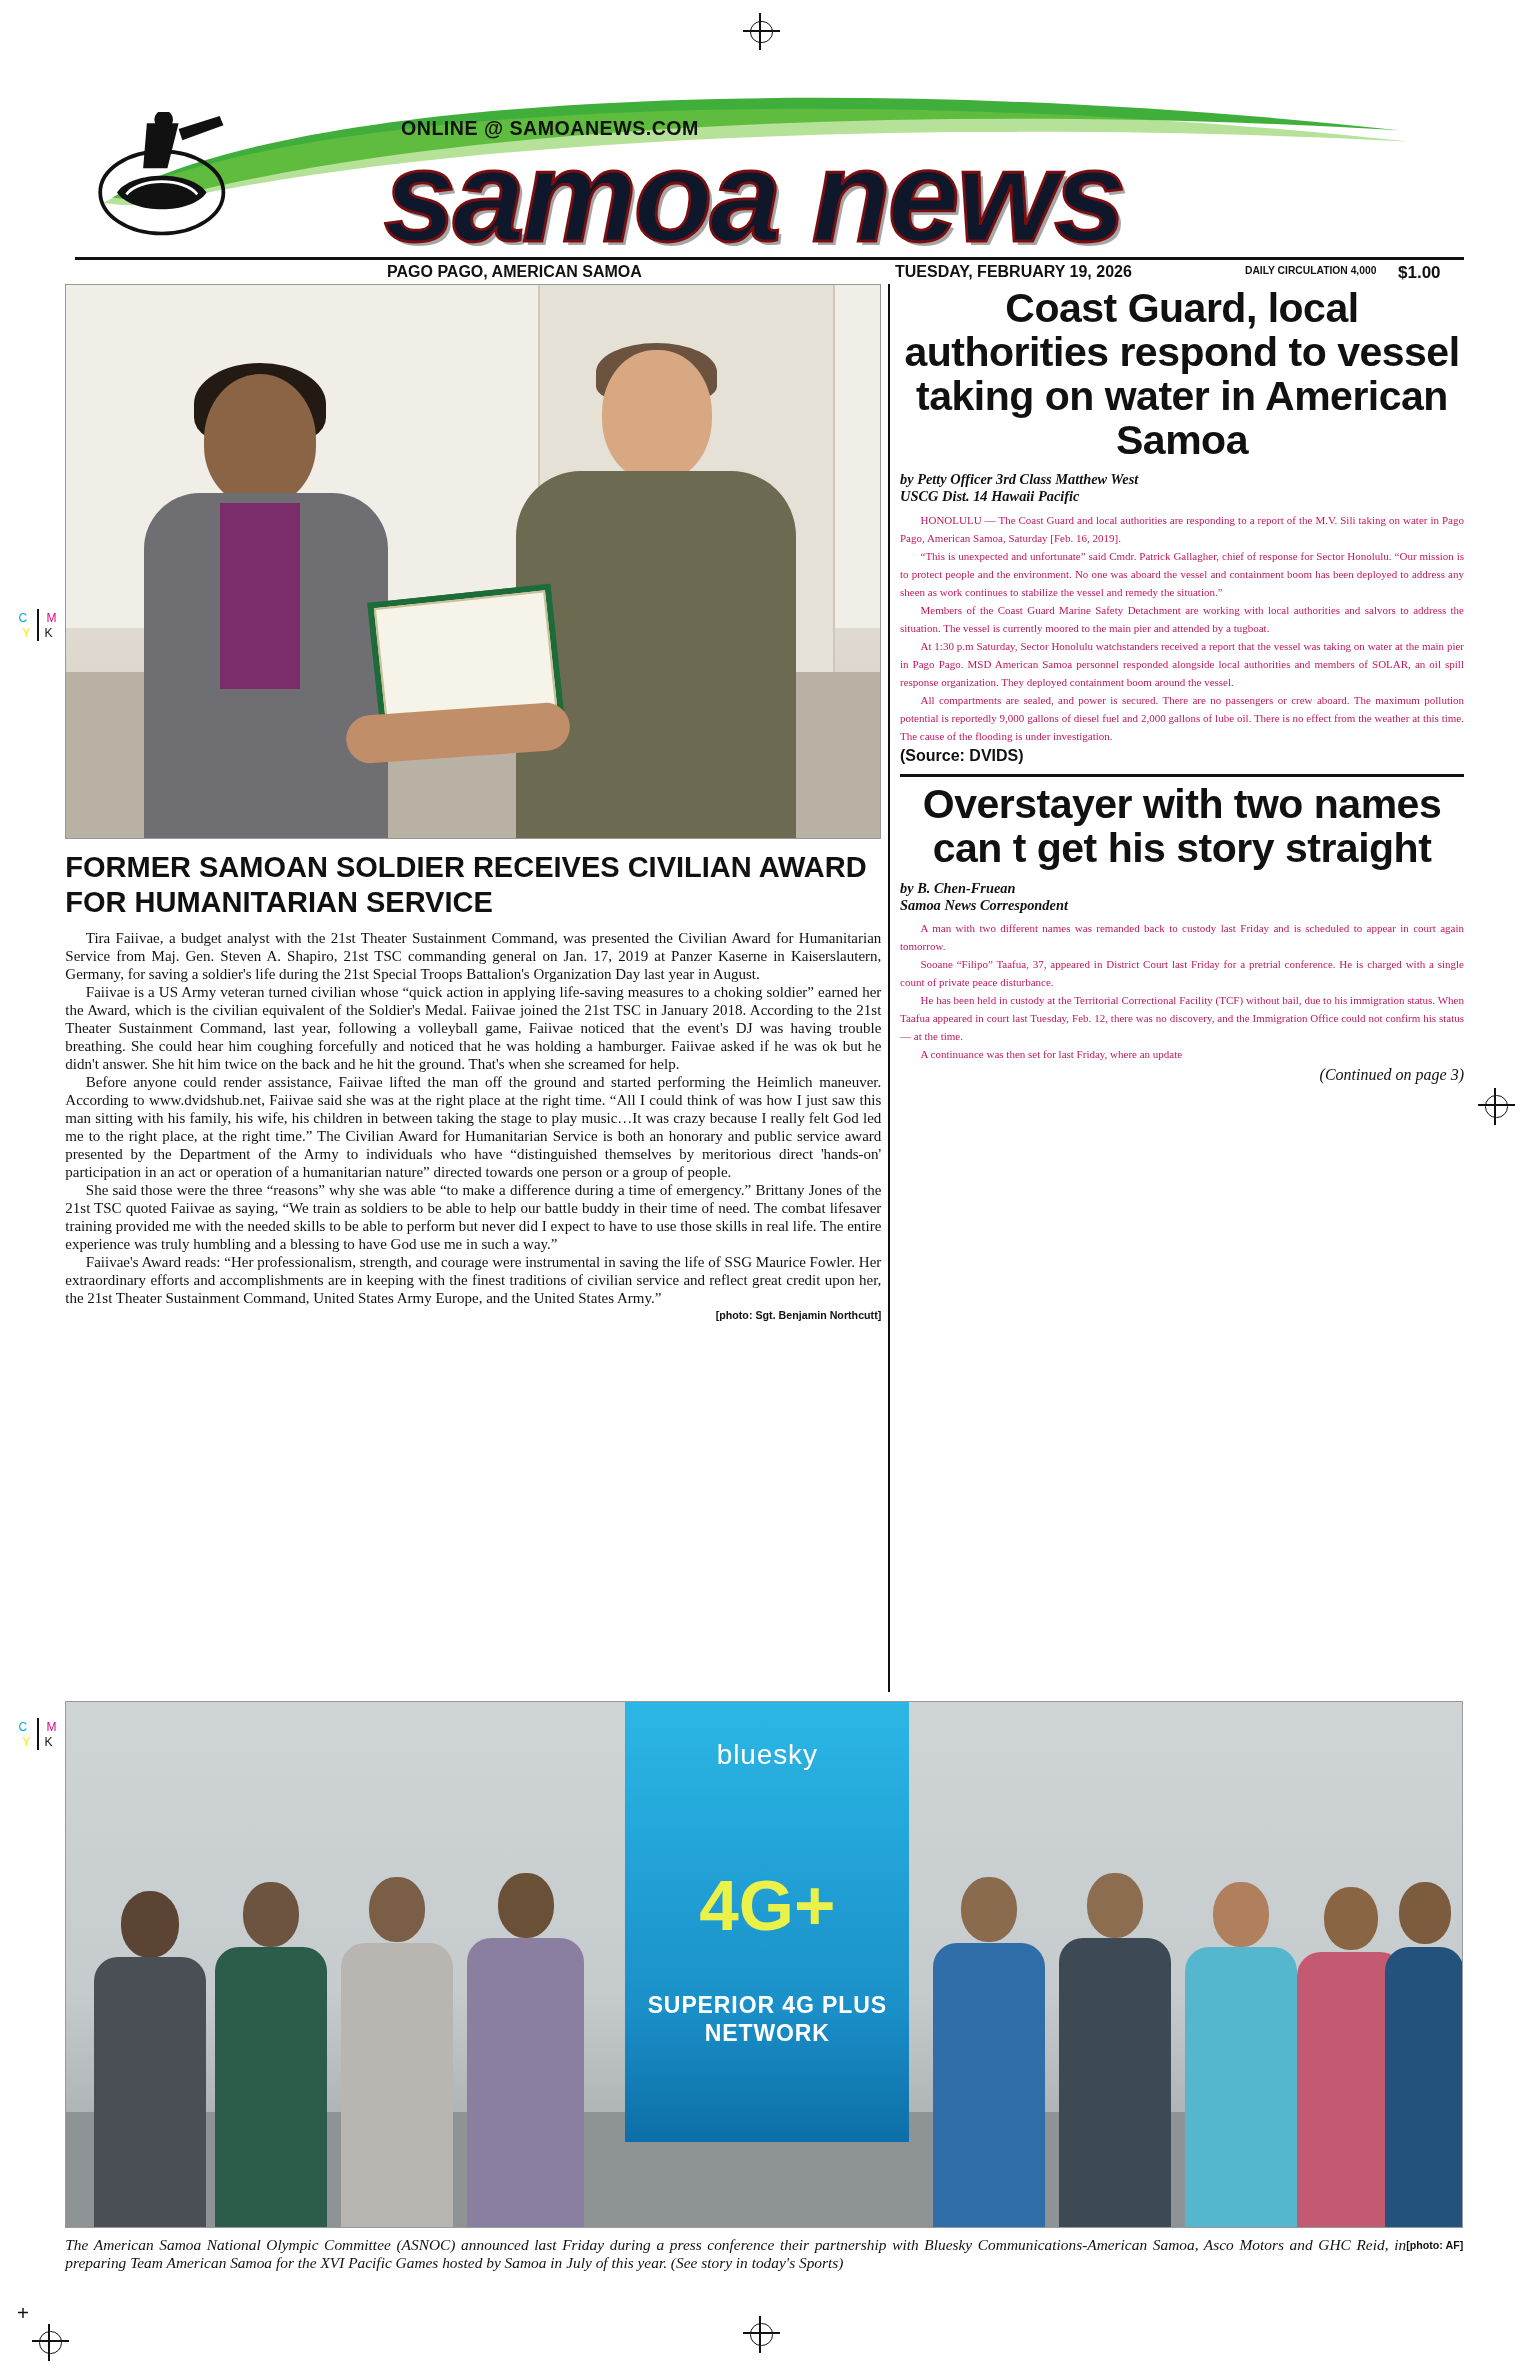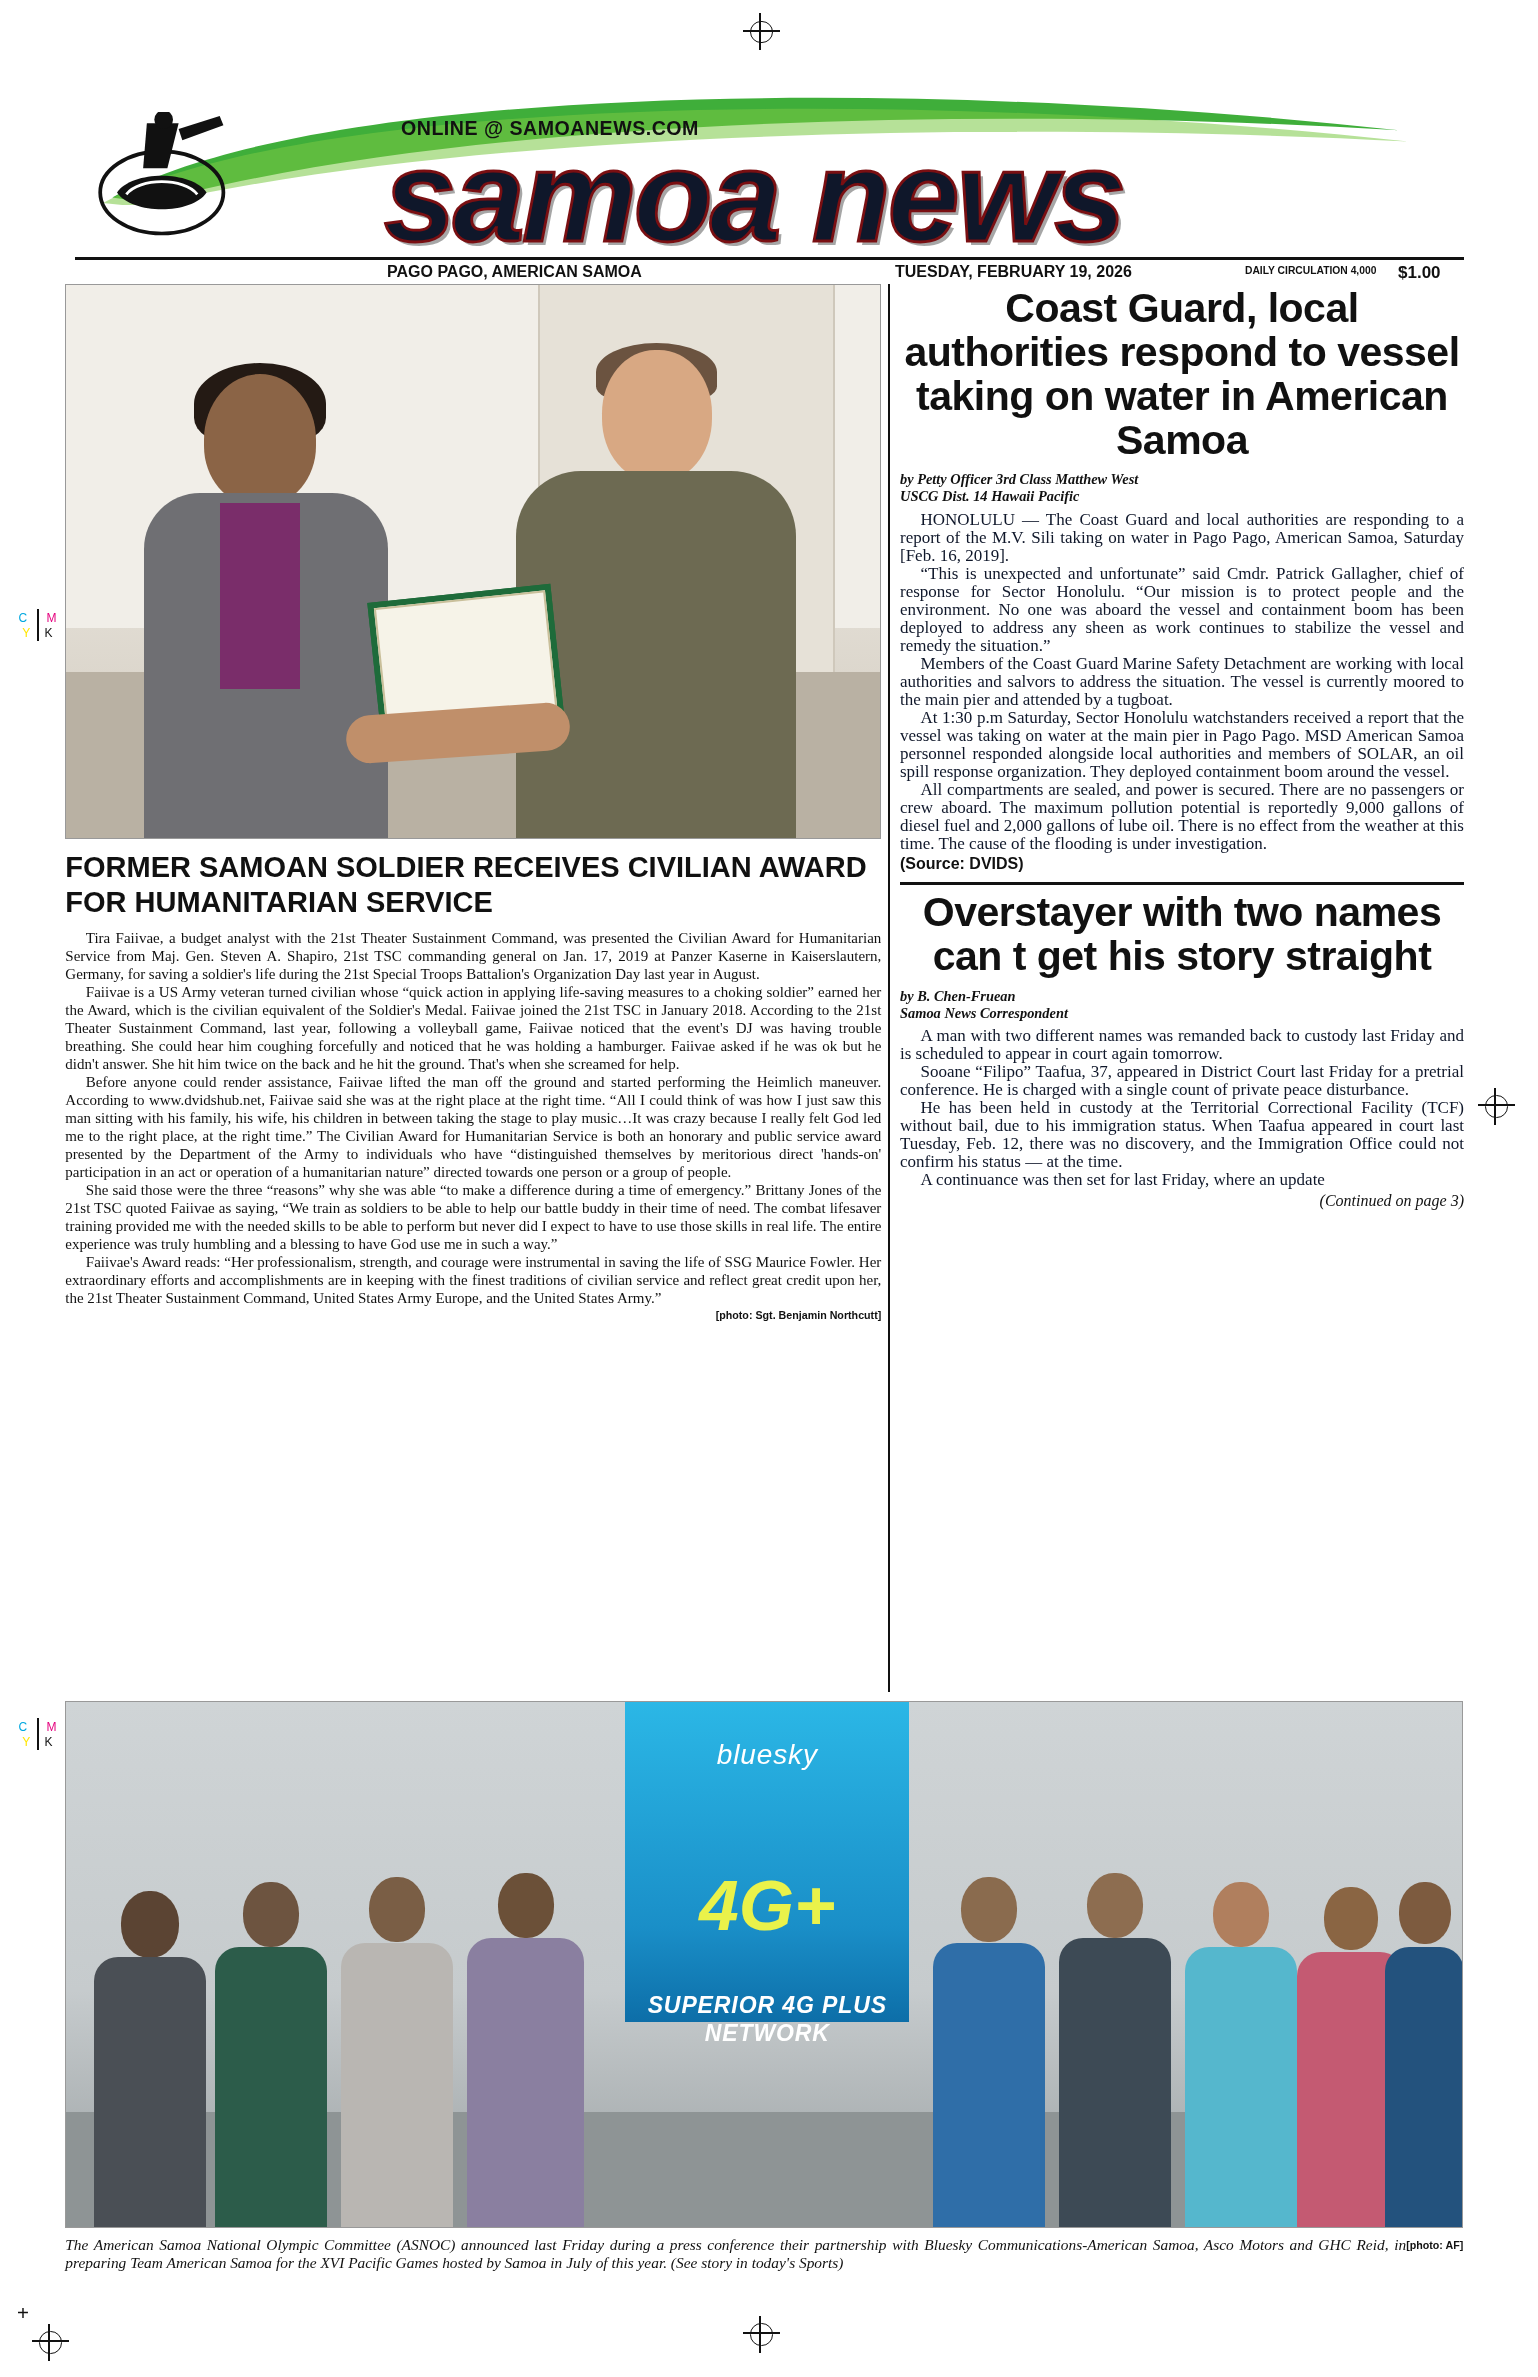--- a/index.html
+++ b/index.html
@@ -116,21 +116,21 @@
     font-weight:bold; font-size:41px; line-height:44px;
     text-align:center; color:#111; letter-spacing:-0.5px;
     margin:1.9px 0 0 0;
   }
   .byline {
     font-family:"Liberation Serif", serif; font-weight:bold; font-style:italic;
     font-size:14.4px; line-height:17px; color:#111; margin-top:9.3px;
   }
   .body-right {
     font-family:"Liberation Serif", serif;
-    font-size:17px; line-height:18px; text-align:justify; color:#0f172a;
+    font-size:11px; line-height:18px; text-align:justify; color:#be185d;
     margin-top:5.6px;
   }
   .body-right p { margin:0; text-indent:20.5px; }
   .source-note {
     text-align:left; font-family:"Liberation Sans", sans-serif;
     font-size:16px; font-weight:bold; color:#111; margin-top:1.9px;
   }
   .hrule { height:2.8px; background:#111; margin:9.3px 0 5.6px 0; }
   .cont-note {
     text-align:right; font-family:"Liberation Serif", serif;
@@ -170,21 +170,21 @@
   .p1-head-r { position:absolute; left:86px; top:0; width:110px; height:132px; background:#d8a883; border-radius:48%; }
   .p1-hair-r { position:absolute; left:80px; top:-7.5px; width:121px; height:58px; background:#6b5340; border-radius:60% 60% 30% 30%; }
   .p1-body-r { position:absolute; left:0; top:121px; width:280px; height:368px; background:#6d6a52; border-radius:65px 65px 0 0; }
   .p1-cert { position:absolute; left:308px; top:308px; width:172px; height:126px; background:#1e6b3a; border:6.5px solid #1e6b3a; transform:rotate(-6deg); }
   .p1-cert-in { position:absolute; inset:0; background:#f6f3e8; border:2.8px solid #c9bf9a; }
   .p1-arm { position:absolute; left:280px; top:424px; width:224px; height:48px; background:#c08f6a; border-radius:24px; transform:rotate(-4deg); }
 
   
   .p2-bg { position:absolute; inset:0; background:linear-gradient(180deg,#cfd4d6 0%,#c6cbcd 55%,#9aa0a2 100%); }
   .p2-floor { position:absolute; left:0; bottom:0; width:100%; height:22%; background:#8e9495; }
-  .p2-banner { position:absolute; left:559px; top:0; width:284px; height:320px; background:linear-gradient(180deg,#2bb7e6 0%,#1a8fc8 70%,#0d6ea8 100%);font-style:italic; }
+  .p2-banner { position:absolute; left:559px; top:0; width:284px; height:440px; background:linear-gradient(180deg,#2bb7e6 0%,#1a8fc8 70%,#0d6ea8 100%); }
   .p2-banner .bs { position:absolute; left:50%; top:37px; transform:translateX(-50%);
     color:#fff; font-family:"Liberation Sans", sans-serif; font-size:28px; letter-spacing:0.9px; }
   .p2-banner .g4 { position:absolute; left:50%; top:163px; transform:translateX(-50%);
     color:#eaf24a; font-family:"Liberation Sans", sans-serif; font-weight:bold; font-size:71px; }
   .p2-banner .sup { position:absolute; left:0; right:0; top:289px; text-align:center;
     color:#fff; font-family:"Liberation Sans", sans-serif; font-weight:bold;
     font-size:23px; line-height:28px; letter-spacing:0.9px; }
   .fig { position:absolute; bottom:0; }
   .fig .head { position:absolute; left:50%; transform:translateX(-50%); border-radius:48%; }
   .fig .torso { position:absolute; left:0; bottom:0; width:100%; border-radius:24px 24px 0 0; }

